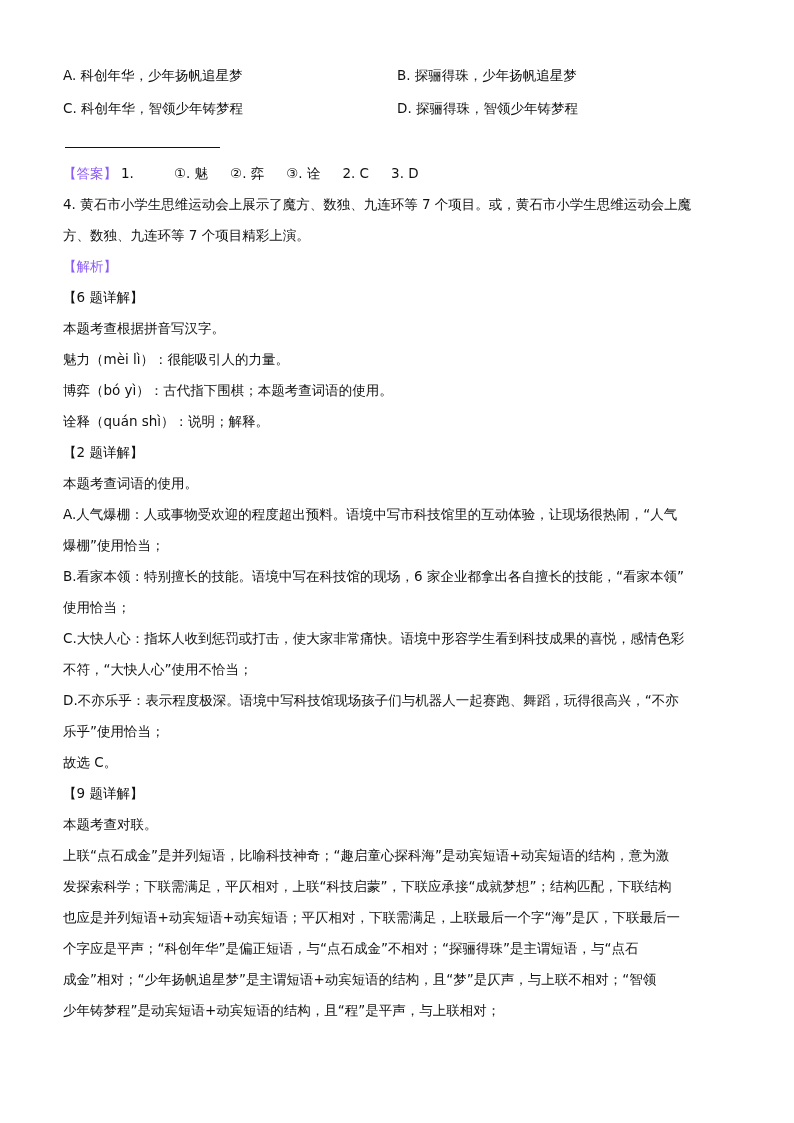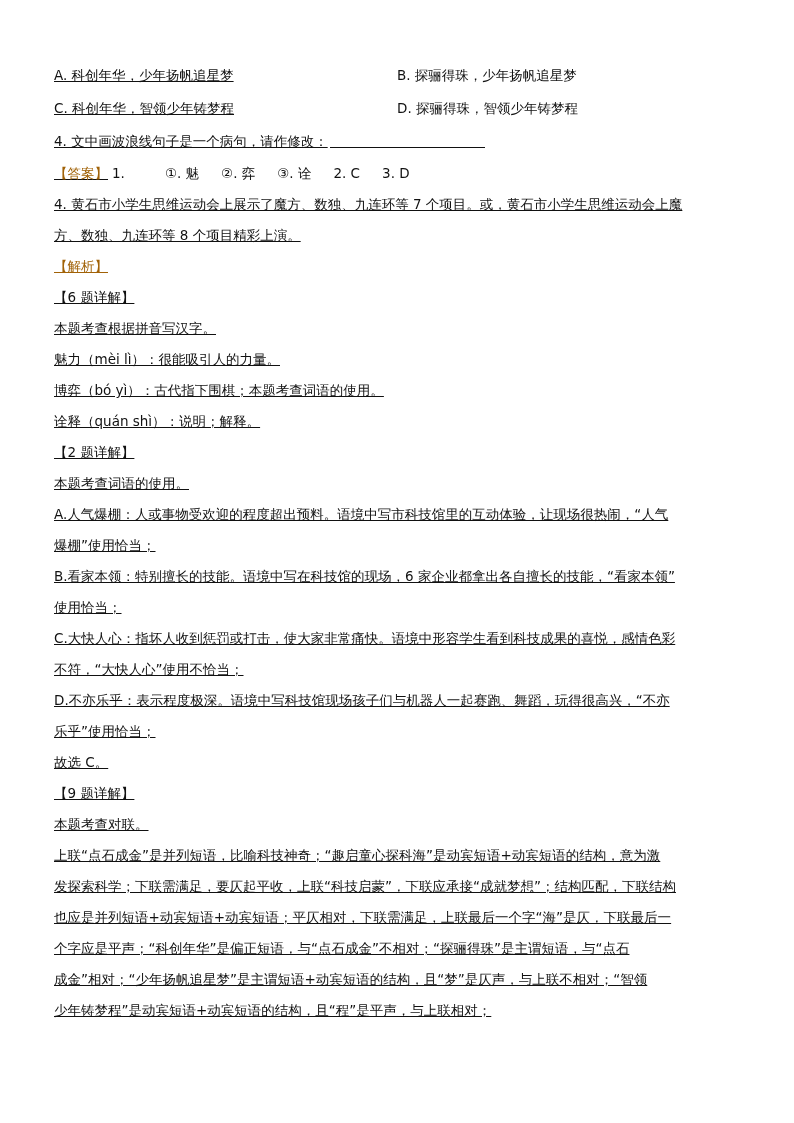--- a/index.html
+++ b/index.html
@@ -1,45 +1,45 @@
 <!DOCTYPE html>
 <html><head>
 <meta charset="utf-8">
 <style>
   html, body { margin: 0; padding: 0; background: #ffffff; }
   body {
     width: 794px; height: 1123px; position: relative; overflow: hidden;
     font-family: "DejaVu Sans", "Liberation Sans", sans-serif;
     color: #111111; font-size: 13.5px;
   }
-  .line { position: absolute; left: 54px; white-space: nowrap; line-height: 20px; text-decoration: underline; }
+  .line { position: absolute; left: 63px; white-space: nowrap; line-height: 20px; }
   .col2 { position: absolute; left: 397px; white-space: nowrap; line-height: 20px; }
-  .blue { color: #a16207; }
+  .blue { color: #8b5cf6; }
   .blank { display: inline-block; width: 155px; border-bottom: 1px solid #111; height: 14px; vertical-align: -2px; margin-left: 2px; }
   .ans-item { display: inline-block; margin-right: 22px; }
   .ans-item.first { margin-left: 4px; margin-right: 40px; }
 </style>
 </head>
 <body>
 
 <div>
   <div class="line" style="top:65px">A.  科创年华，少年扬帆追星梦</div>
   <div class="col2" style="top:65px">B.  探骊得珠，少年扬帆追星梦</div>
   <div class="line" style="top:98px">C.  科创年华，智领少年铸梦程</div>
   <div class="col2" style="top:98px">D.  探骊得珠，智领少年铸梦程</div>
 
   <div class="line" style="top:131px">
-    <span>4. 文中画波浪线句子是一个病句，请作修改：</span><span class="blank"></span>
+    <span class="blank"></span>
   </div>
 
   <div class="line" style="top:163px">
     <span class="blue">【答案】</span><span class="ans-item first">1.</span><span class="ans-item">①. 魅</span><span class="ans-item">②. 弈</span><span class="ans-item">③. 诠</span><span class="ans-item">2. C</span><span class="ans-item">3. D</span>
   </div>
   <div class="line" style="top:194px">4. 黄石市小学生思维运动会上展示了魔方、数独、九连环等 7 个项目。或，黄石市小学生思维运动会上魔</div>
-  <div class="line" style="top:225px">方、数独、九连环等 8 个项目精彩上演。</div>
+  <div class="line" style="top:225px">方、数独、九连环等 7 个项目精彩上演。</div>
 
   <div class="line blue" style="top:256px">【解析】</div>
 
   <div class="line" style="top:287px">【6 题详解】</div>
   <div class="line" style="top:318px">本题考查根据拼音写汉字。</div>
   <div class="line" style="top:349px">魅力（mèi lì）：很能吸引人的力量。</div>
   <div class="line" style="top:380px">博弈（bó yì）：古代指下围棋；本题考查词语的使用。</div>
   <div class="line" style="top:411px">诠释（quán shì）：说明；解释。</div>
 
   <div class="line" style="top:442px">【2 题详解】</div>
@@ -50,18 +50,18 @@
   <div class="line" style="top:597px">使用恰当；</div>
   <div class="line" style="top:628px">C.大快人心：指坏人收到惩罚或打击，使大家非常痛快。语境中形容学生看到科技成果的喜悦，感情色彩</div>
   <div class="line" style="top:659px">不符，“大快人心”使用不恰当；</div>
   <div class="line" style="top:690px">D.不亦乐乎：表示程度极深。语境中写科技馆现场孩子们与机器人一起赛跑、舞蹈，玩得很高兴，“不亦</div>
   <div class="line" style="top:721px">乐乎”使用恰当；</div>
   <div class="line" style="top:752px">故选 C。</div>
 
   <div class="line" style="top:783px">【9 题详解】</div>
   <div class="line" style="top:814px">本题考查对联。</div>
   <div class="line" style="top:845px">上联“点石成金”是并列短语，比喻科技神奇；“趣启童心探科海”是动宾短语+动宾短语的结构，意为激</div>
-  <div class="line" style="top:876px">发探索科学；下联需满足，要仄起平收，上联“科技启蒙”，下联应承接“成就梦想”；结构匹配，下联结构</div>
+  <div class="line" style="top:876px">发探索科学；下联需满足，平仄相对，上联“科技启蒙”，下联应承接“成就梦想”；结构匹配，下联结构</div>
   <div class="line" style="top:907px">也应是并列短语+动宾短语+动宾短语；平仄相对，下联需满足，上联最后一个字“海”是仄，下联最后一</div>
   <div class="line" style="top:938px">个字应是平声；“科创年华”是偏正短语，与“点石成金”不相对；“探骊得珠”是主谓短语，与“点石</div>
   <div class="line" style="top:969px">成金”相对；“少年扬帆追星梦”是主谓短语+动宾短语的结构，且“梦”是仄声，与上联不相对；“智领</div>
   <div class="line" style="top:1000px">少年铸梦程”是动宾短语+动宾短语的结构，且“程”是平声，与上联相对；</div>
 </div>
 
 </body></html>

